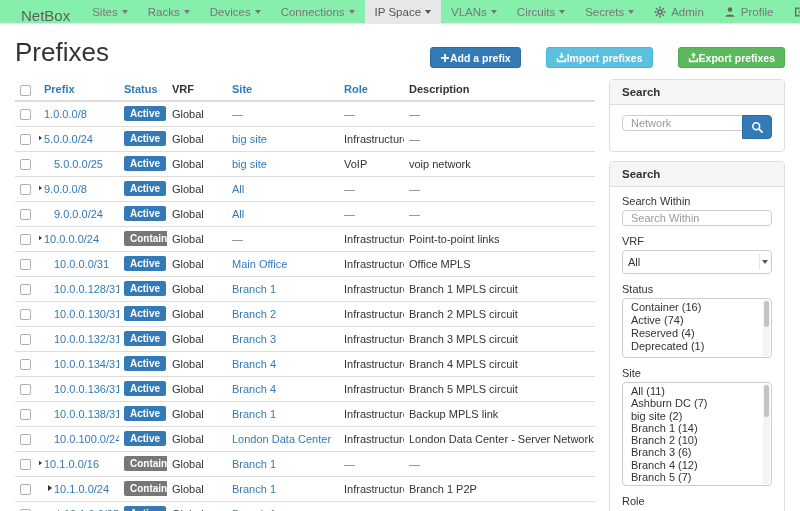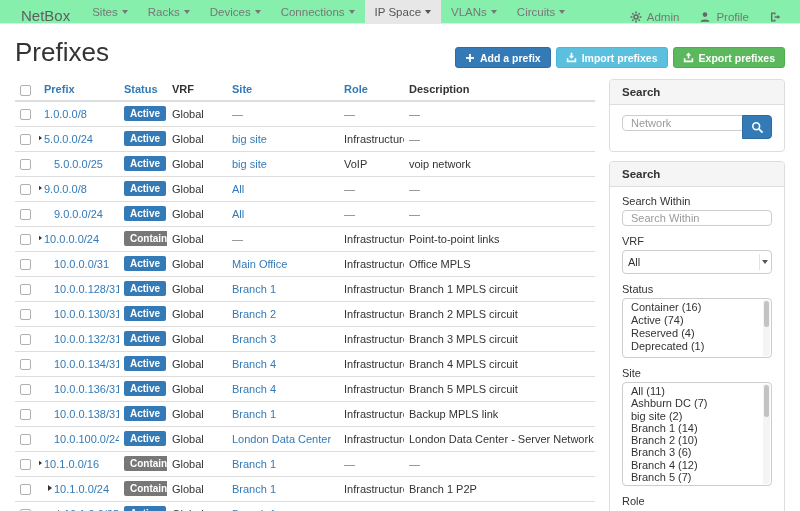--- a/index.html
+++ b/index.html
@@ -11,28 +11,28 @@
   a.lnk { color:#337ab7; text-decoration:none; cursor:pointer; }
 
   
   .navbar { height:24px; background:#86efac; border-bottom:1px solid #e7e7e7; display:flex; align-items:stretch; padding:0 9px; }
   .brand { font-size:15px; color:#5f5f5f; line-height:31px; padding:0 12px; cursor:pointer; }
   .nav-list { display:flex; }
   .nav-item { display:flex; align-items:center; gap:4px; padding:0 10px; color:#777; font-size:11.5px; cursor:pointer; white-space:nowrap; }
   .nav-item.active { background:#e7e7e7; color:#555; }
   .caret-down { width:0; height:0; border-left:3.5px solid transparent; border-right:3.5px solid transparent; border-top:4px solid currentColor; display:inline-block; margin-top:1px; }
   .nav-right { margin-left:auto; display:flex; }
-  .nav-right .nav-item { gap:5px;align-items:flex-end; }
+  .nav-right .nav-item { gap:5px; }
   .icon-wrap { display:inline-flex; align-items:center; }
 
   
   .container { padding:0 15px; position:relative; }
   .actions { position:absolute; top:10px; right:15px; display:flex; gap:5px; }
-  .btn { display:inline-flex; align-items:center; gap:5px; color:#fff; font-size:10.5px; font-weight:bold;
-         padding:3px 9px; height:21px; border-radius:3px; border:1px solid transparent; cursor:pointer; }
+  .btn { display:inline-flex; align-items:center; color:#fff; font-size:10.5px; font-weight:bold;
+         padding:3px 9px; height:21px; border-radius:3px; border:1px solid transparent; cursor:pointer;margin-left:20px; }
   .page-title { font-size:26px; font-weight:400; color:#333; margin:13px 0 11px; }
 
   
   .main { display:flex; gap:14px; align-items:flex-start; }
   .table-wrap { flex:1; min-width:0; }
 
   table.prefixes { width:100%; border-collapse:collapse; table-layout:fixed; }
   th { text-align:left; font-size:11px; font-weight:bold; padding:4px 5px; border-bottom:2px solid #ddd; white-space:nowrap; }
   td { font-size:11px; padding:4.5px 5px; border-top:1px solid #ddd; white-space:nowrap; overflow:hidden; vertical-align:middle; }
   .cb { display:inline-block; width:11px; height:11px; background:#fff; border:1px solid #b0b0b0; border-radius:2px; vertical-align:middle; cursor:pointer; }
@@ -99,20 +99,24 @@
         <span class="caret-down"></span>
       </div>
       <div class="nav-item">
         <span>VLANs</span>
         <span class="caret-down"></span>
       </div>
       <div class="nav-item">
         <span>Circuits</span>
         <span class="caret-down"></span>
       </div>
+      <div class="nav-item">
+        <span>Secrets</span>
+        <span class="caret-down"></span>
+      </div>
     </div>
   <div class="nav-right">
       <div class="nav-item">
         <span class="icon-wrap">
           <svg width="12" height="12" viewBox="0 0 12 12">
             <circle cx="6" cy="6" r="2" fill="none" stroke="#666" stroke-width="1.5"></circle>
             <g stroke="#666" stroke-width="1.6">
               <line x1="6" y1="0.6" x2="6" y2="2.4"></line>
               <line x1="6" y1="9.6" x2="6" y2="11.4"></line>
               <line x1="0.6" y1="6" x2="2.4" y2="6"></line>

